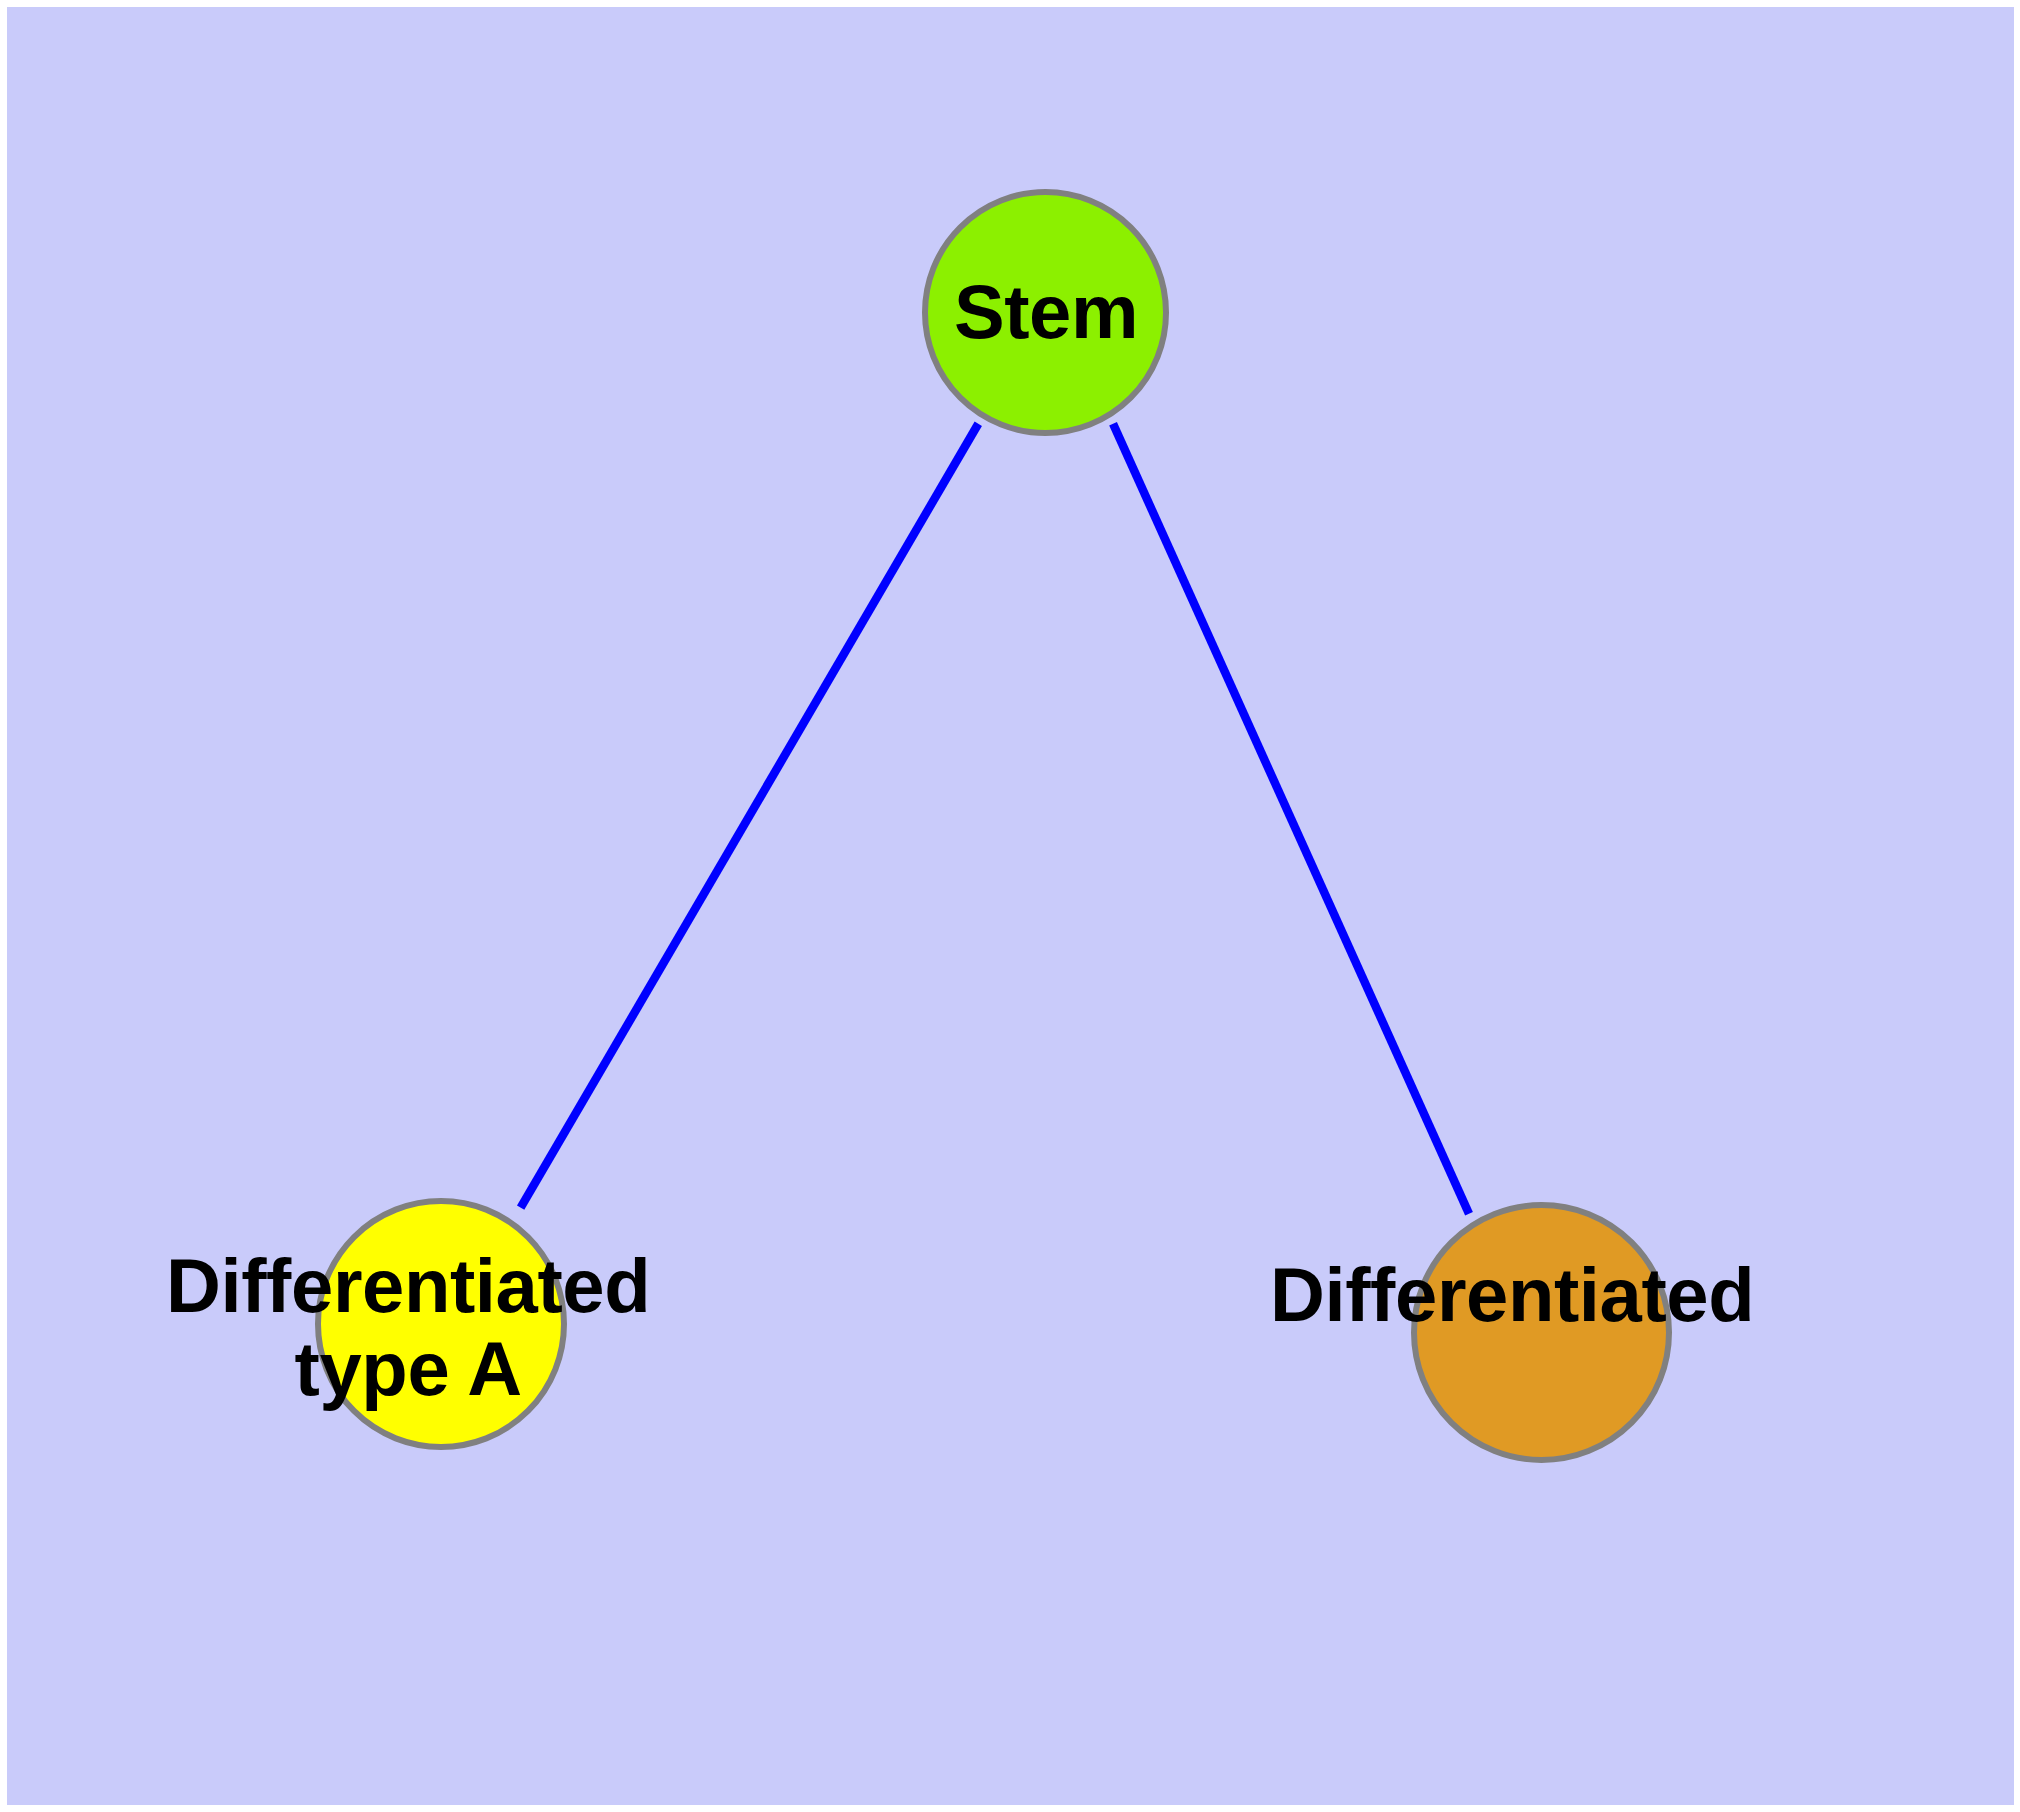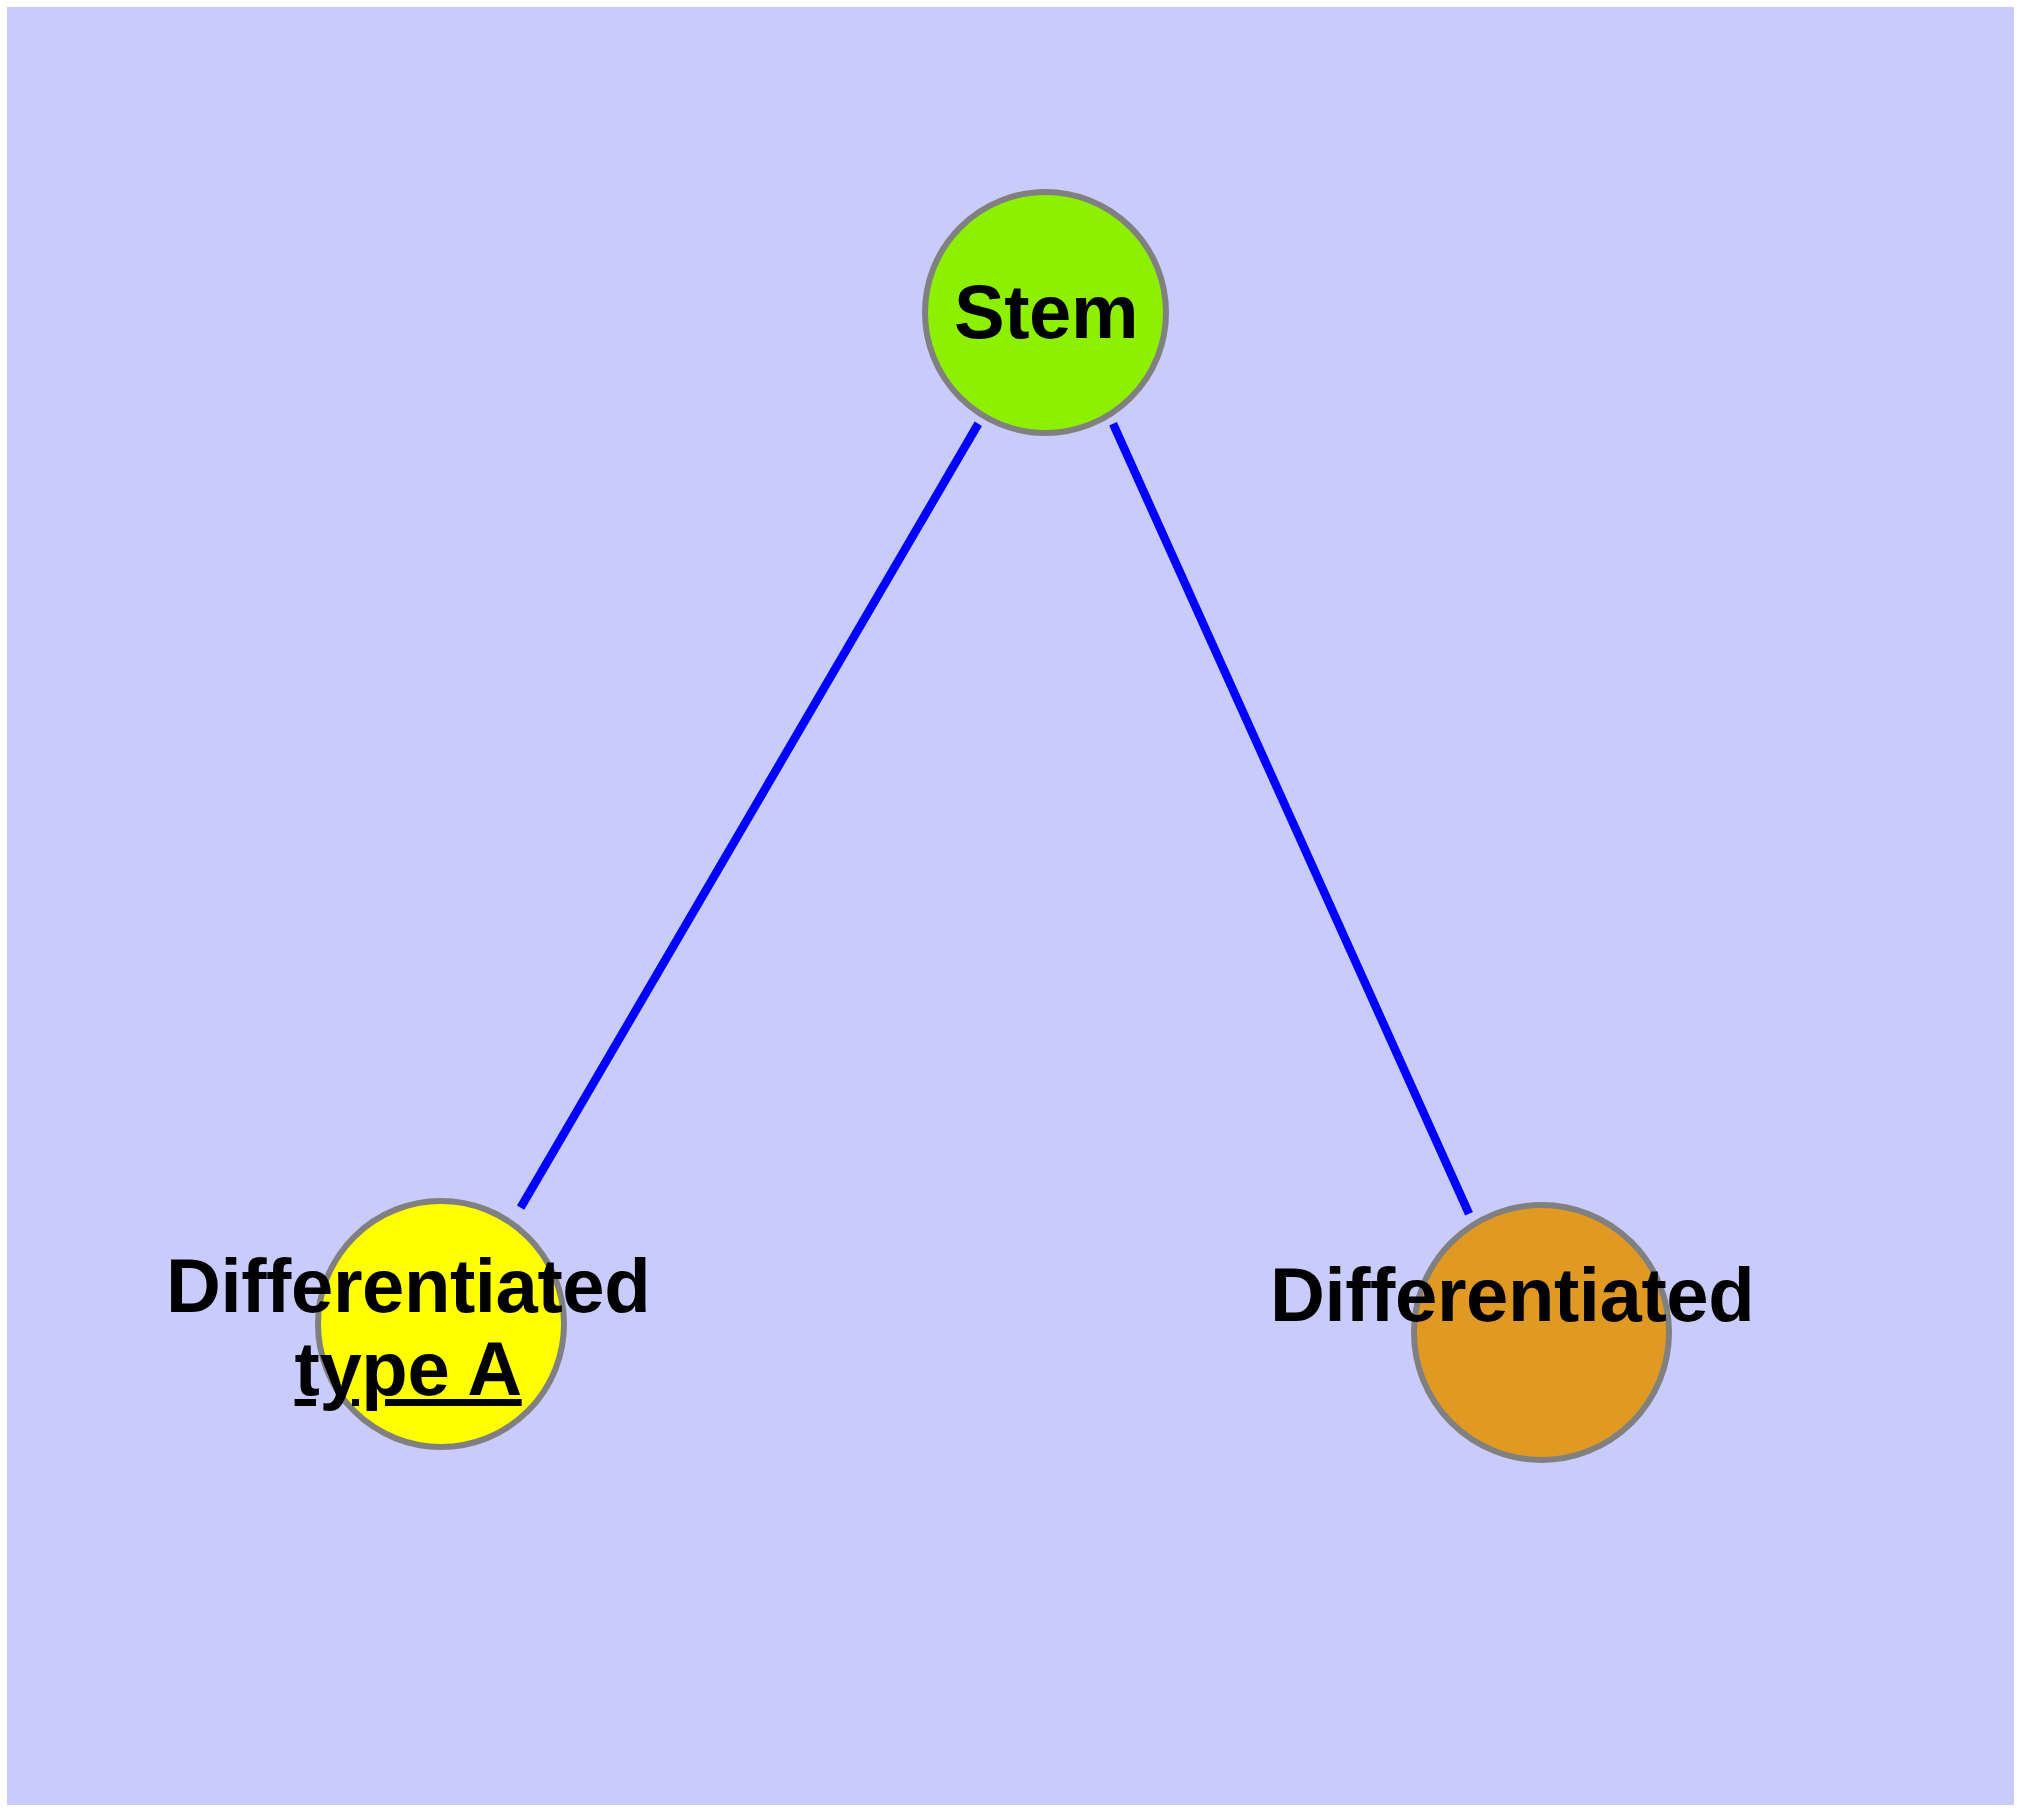--- a/index.html
+++ b/index.html
@@ -78,21 +78,20 @@
   #label-diff-a {
     left: 166px;
     top: 1244px;
   }
   #label-diff-b {
     left: 1270px;
     top: 1253px;
   }
   .label-line-2 {
     display: block;
-    text-decoration: underline;
   }
 </style>
 </head>
 <body>
 
 <div id="canvas">
 
   <div id="plot-area"></div>
 
   <svg id="edge-layer" viewBox="0 0 2384 2138">

